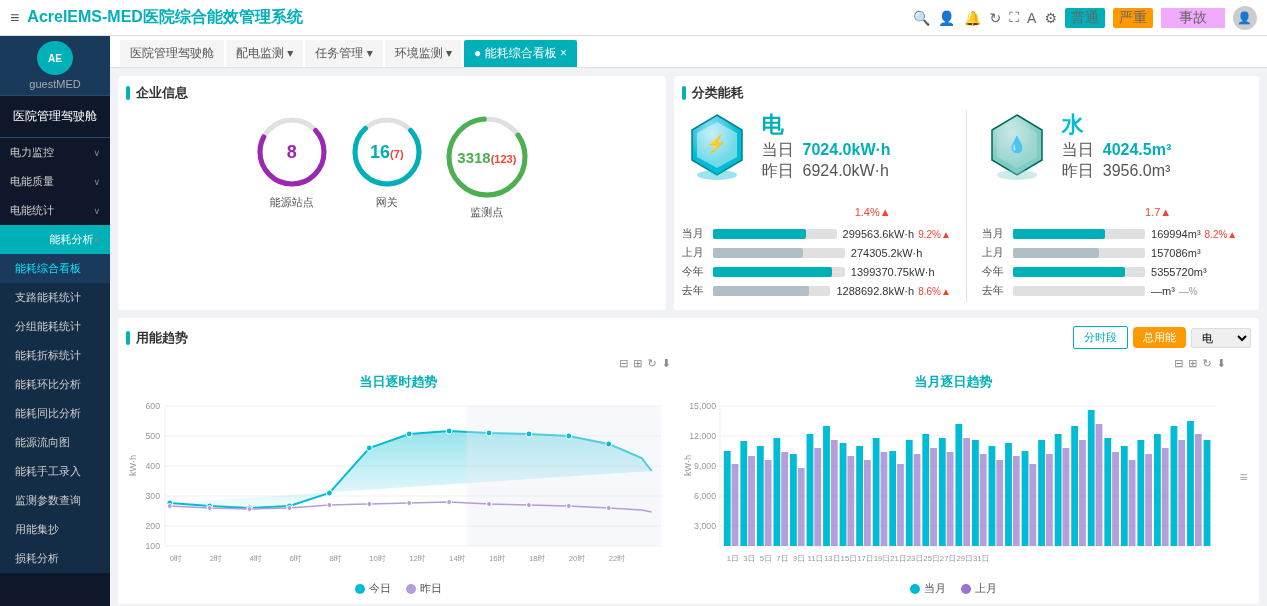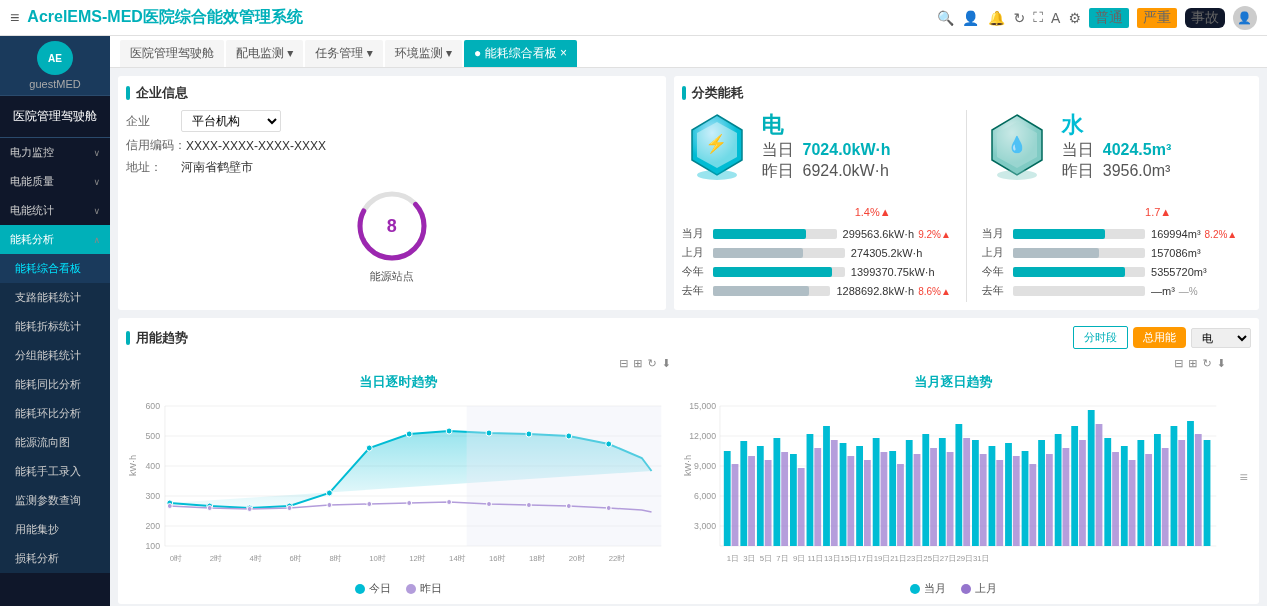--- a/index.html
+++ b/index.html
@@ -14,21 +14,21 @@
       padding: 0 10px;
       border-bottom: 1px solid #e0e0e0;
       position: relative;
     }
     .top-header .menu-icon { font-size: 16px; color: #555; margin-right: 8px; cursor: pointer; }
     .top-header .title { font-size: 16px; font-weight: bold; color: #00b0b9; flex: 1; }
     .top-header .header-icons { display: flex; align-items: center; gap: 8px; }
     .top-header .header-icons span { font-size: 14px; color: #666; cursor: pointer; }
     .top-header .badge-normal { background: #00b0b9; color: #fff; padding: 1px 6px; border-radius: 2px; font-size: 11px; }
     .top-header .badge-warning { background: #ff9900; color: #fff; padding: 1px 6px; border-radius: 2px; font-size: 11px; }
-    .top-header .badge-danger { background: #0f172a; color: #fff; padding: 1px 6px; border-radius: 6px; font-size: 11px; }
+    .top-header .badge-danger { background: #f0abfc; color: #fff; padding: 1px 18px; border-radius: 0; font-size: 11px; }
     .top-header .avatar { width: 24px; height: 24px; border-radius: 50%; background: #ccc; display: flex; align-items: center; justify-content: center; font-size: 12px; color: #fff; }
 
     .main-layout { display: flex; height: calc(100vh - 36px); }
 
     
     .sidebar {
       width: 110px;
       background: #0f172a;
       color: #fff;
       display: flex;
@@ -54,21 +54,21 @@
     .sidebar-item {
       padding: 7px 10px;
       font-size: 11px;
       cursor: pointer;
       display: flex;
       align-items: center;
       justify-content: space-between;
       color: #ccc;
       transition: background 0.2s;
     }
-    .sidebar-item.active { background: #00b0b9; color: #fff; }
+    .sidebar-item.active { background: #00b0b9; color: #fff; justify-content: flex-end; }
     .sidebar-item.sub-item { padding-left: 15px; background: #142d47; font-size: 11px; }
     .sidebar-item.sub-item.active-sub { color: #00e5ff; background: #1a3a5c; }
     .sidebar-item .arrow { font-size: 9px; color: #888; }
 
     
     .content-area { flex: 1; display: flex; flex-direction: column; overflow: hidden; }
 
     
     .nav-tabs {
       height: 32px;
@@ -235,30 +235,30 @@
           <span>能耗分析</span>
           <span class="arrow">∧</span>
         </div>
         <div class="sidebar-item sub-item active-sub">
           <span>能耗综合看板</span>
         </div>
         <div class="sidebar-item sub-item">
           <span>支路能耗统计</span>
         </div>
         <div class="sidebar-item sub-item">
+          <span>分组能耗统计</span>
+        </div>
+        <div class="sidebar-item sub-item">
           <span>能耗折标统计</span>
         </div>
         <div class="sidebar-item sub-item">
-          <span>分组能耗统计</span>
+          <span>能耗环比分析</span>
         </div>
         <div class="sidebar-item sub-item">
           <span>能耗同比分析</span>
-        </div>
-        <div class="sidebar-item sub-item">
-          <span>能耗环比分析</span>
         </div>
         <div class="sidebar-item sub-item">
           <span>能源流向图</span>
         </div>
         <div class="sidebar-item sub-item">
           <span>能耗手工录入</span>
         </div>
         <div class="sidebar-item sub-item">
           <span>监测参数查询</span>
         </div>
@@ -282,51 +282,61 @@
     </div>
 
     <div class="main-content">
 
       <div class="top-row">
 
         <div class="panel company-panel">
           <div class="panel-header">
             <span>企业信息</span>
           </div>
-          <div class="company-info-form">
-            <div class="company-row">
-              <span class="company-label">企业</span>
-              <select class="company-select">
-                <option>平台机构</option>
-              </select>
-            </div>
-            <div class="company-row">
-              <span class="company-label">信用编码：</span>
-              <span class="company-value">XXXX-XXXX-XXXX-XXXX</span>
-            </div>
-            <div class="company-row">
-              <span class="company-label">地址：</span>
-              <span class="company-value">河南省鹤壁市</span>
-            </div>
-          </div>
 
           <div class="stats-row">
 
             <div class="stat-circle">
               <div class="circle-container">
                 <svg class="circle-svg" width="80" height="80">
                   <circle cx="40" cy="40" r="32" fill="none" stroke="#e0e0e0" stroke-width="5"></circle>
                   <circle cx="40" cy="40" r="32" fill="none" stroke="#9c27b0" stroke-width="5" stroke-dasharray="140 61" stroke-dashoffset="24" stroke-linecap="round"></circle>
                 </svg>
                 <span class="circle-value">8</span>
               </div>
               <span class="circle-label">能源站点</span>
             </div>
 
-
+            <div class="stat-circle">
+              <div class="circle-container">
+                <svg class="circle-svg" width="80" height="80">
+                  <circle cx="40" cy="40" r="32" fill="none" stroke="#e0e0e0" stroke-width="5"></circle>
+                  <circle cx="40" cy="40" r="32" fill="none" stroke="#00b0b9" stroke-width="5" stroke-dasharray="151 50" stroke-dashoffset="24" stroke-linecap="round"></circle>
+                </svg>
+                <div style="display:flex;align-items:baseline;position:relative;z-index:1;">
+                  <span class="circle-value teal">16</span>
+                  <span class="circle-sub">(7)</span>
+                </div>
+              </div>
+              <span class="circle-label">网关</span>
+            </div>
+
+            <div class="stat-circle">
+              <div class="circle-container" style="width:90px;height:90px;">
+                <svg class="circle-svg" width="90" height="90">
+                  <circle cx="45" cy="45" r="38" fill="none" stroke="#e0e0e0" stroke-width="5"></circle>
+                  <circle cx="45" cy="45" r="38" fill="none" stroke="#4caf50" stroke-width="5" stroke-dasharray="200 39" stroke-dashoffset="24" stroke-linecap="round"></circle>
+                </svg>
+                <div style="display:flex;align-items:baseline;position:relative;z-index:1;">
+                  <span class="circle-value green" style="font-size:15px;">3318</span>
+                  <span class="circle-sub">(123)</span>
+                </div>
+              </div>
+              <span class="circle-label">监测点</span>
+            </div>
           </div>
         </div>
 
         <div class="panel energy-panel">
           <div class="panel-header">
             <span>分类能耗</span>
           </div>
           <div class="energy-split">
 
             <div class="energy-type">

